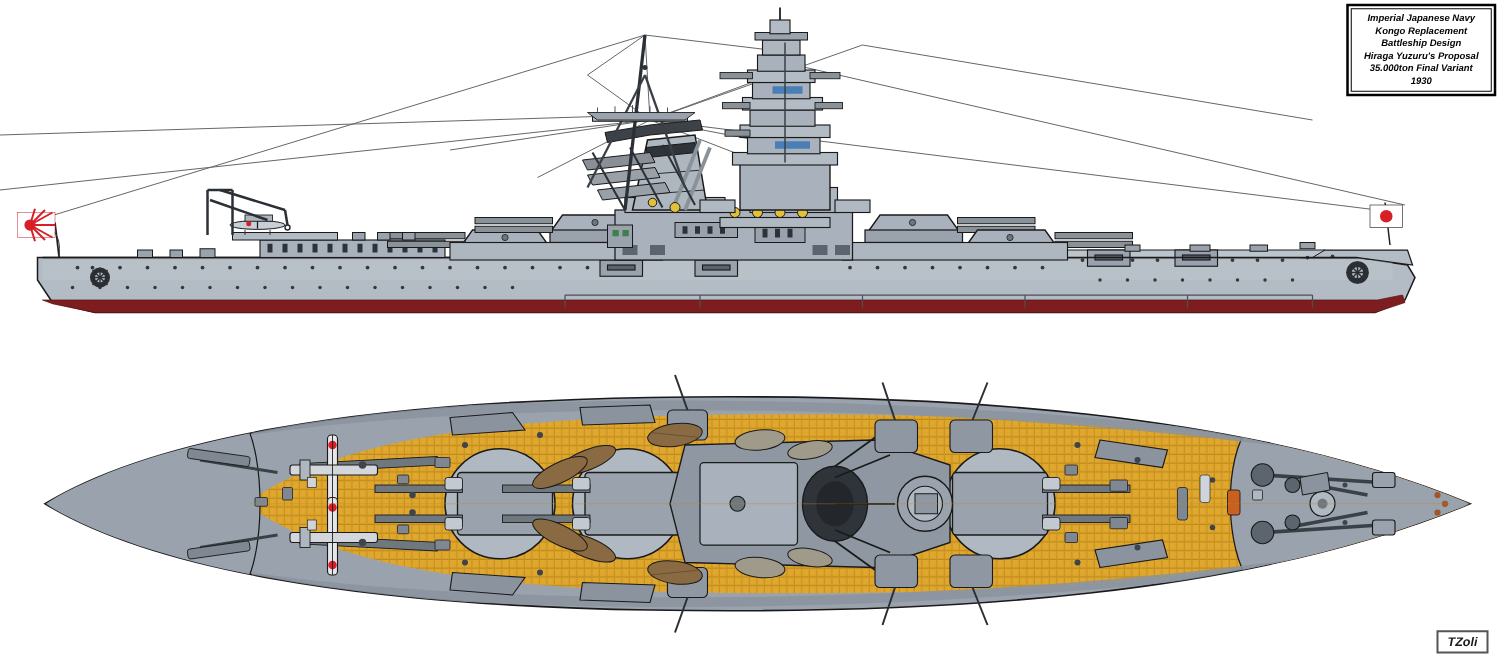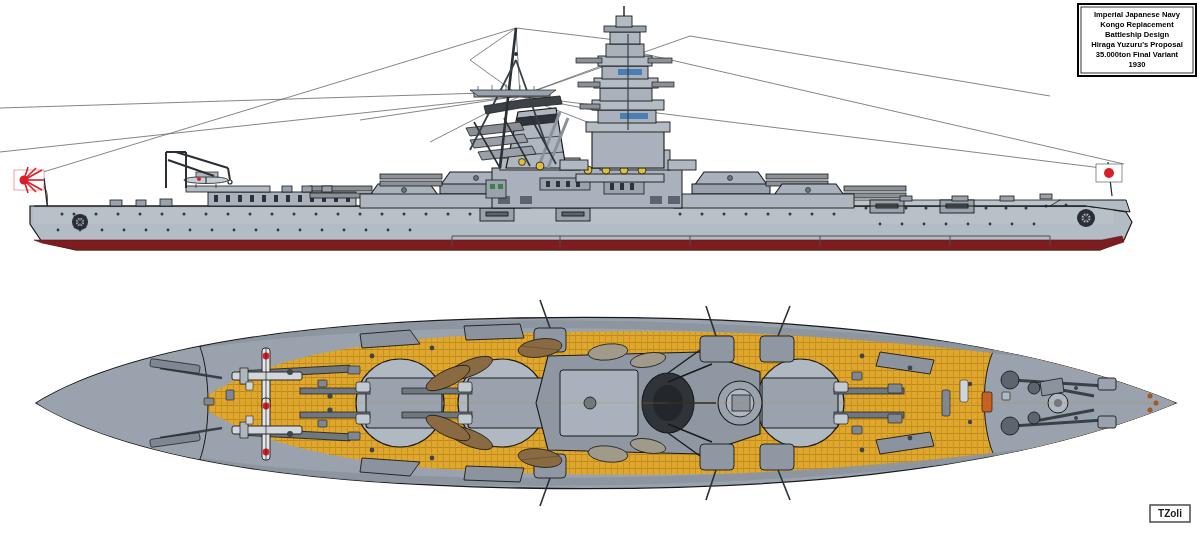--- a/index.html
+++ b/index.html
@@ -1,17 +1,17 @@
 <!DOCTYPE html>
 <html><head>
 <meta charset="utf-8">
 <style>
   html,body{margin:0;padding:0;background:#ffffff;}
   body{width:1200px;height:533px;overflow:hidden;font-family:"Liberation Sans",sans-serif;position:relative;}
-  #stage{position:absolute;left:0;top:0;width:1200px;height:412px;background:#ffffff;}
+  #stage{position:absolute;left:0;top:0;width:1200px;height:412px;background:#ffffff;font-style:italic;}
   svg{display:block;}
   .tb-text{font-family:"Liberation Sans",sans-serif;font-weight:bold;font-size:7.6px;fill:#000;text-anchor:middle;}
   .sig-text{font-family:"Liberation Sans",sans-serif;font-weight:bold;font-size:10px;fill:#1a1a1a;text-anchor:middle;}
 </style>
 </head>
 <body>
 
 <div id="stage">
 <svg width="1200" height="533" viewBox="0 0 1200 533" xmlns="http://www.w3.org/2000/svg">
 

